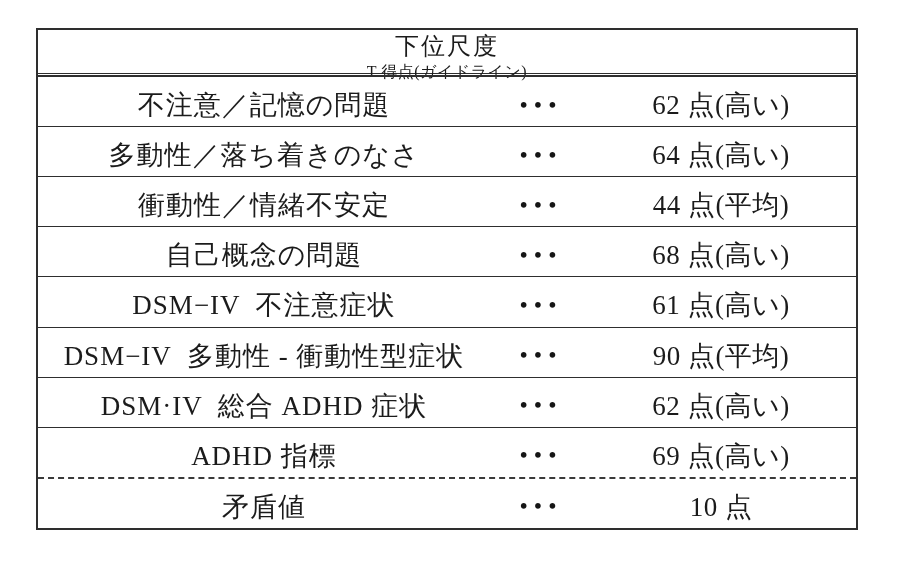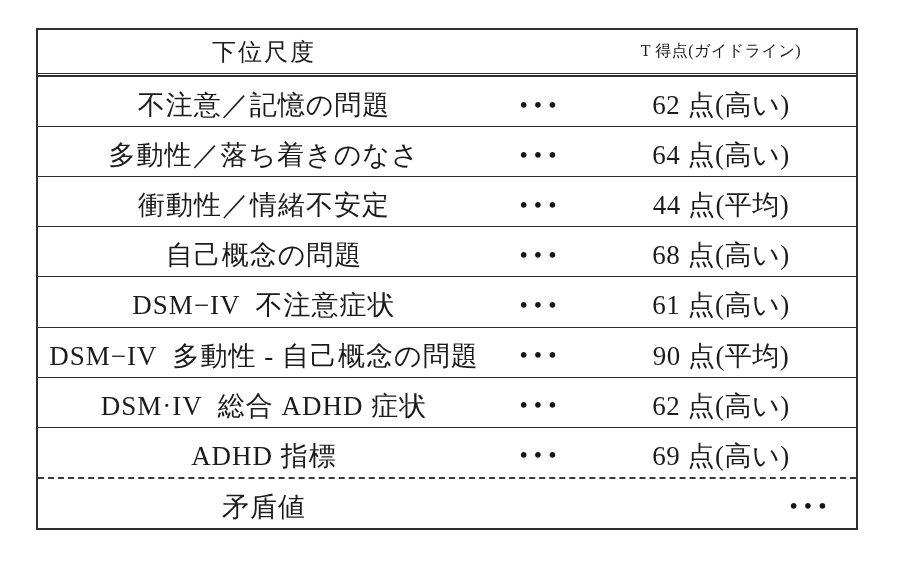--- a/index.html
+++ b/index.html
@@ -23,20 +23,21 @@
     background:var(--bg);
     display:flex;
     flex-direction:column;
   }
   .header-row{
     height:44px;
     display:flex;
     align-items:center;
     border-bottom:1.5px solid var(--line);
     font-size:24px;
+    flex-direction:column;
   }
   .double-rule-gap{
     height:3px;
     border-bottom:2.5px solid var(--line);
   }
   .table-body{
     flex:1;
     display:flex;
     flex-direction:column;
   }
@@ -118,36 +119,37 @@
       <div class="cell-score">68 点(高い)</div>
     </div>
 
     <div class="row">
       <div class="cell-name">DSM−IV  不注意症状</div>
       <div class="cell-dots">•••</div>
       <div class="cell-score">61 点(高い)</div>
     </div>
 
     <div class="row">
-      <div class="cell-name">DSM−IV  多動性 - 自己概念の問題</div>
+      <div class="cell-name">DSM−IV  多動性 - 衝動性型症状</div>
       <div class="cell-dots">•••</div>
       <div class="cell-score">90 点(平均)</div>
     </div>
 
     <div class="row">
       <div class="cell-name">DSM·IV  総合 ADHD 症状</div>
       <div class="cell-dots">•••</div>
       <div class="cell-score">62 点(高い)</div>
     </div>
 
     <div class="row dashed-below">
       <div class="cell-name">ADHD 指標</div>
       <div class="cell-dots">•••</div>
       <div class="cell-score">69 点(高い)</div>
     </div>
 
     <div class="row">
       <div class="cell-name">矛盾値</div>
       <div class="cell-dots">•••</div>
+      <div class="cell-score">10 点</div>
     </div>
 
   </div>
 </div>
 
 </body></html>

